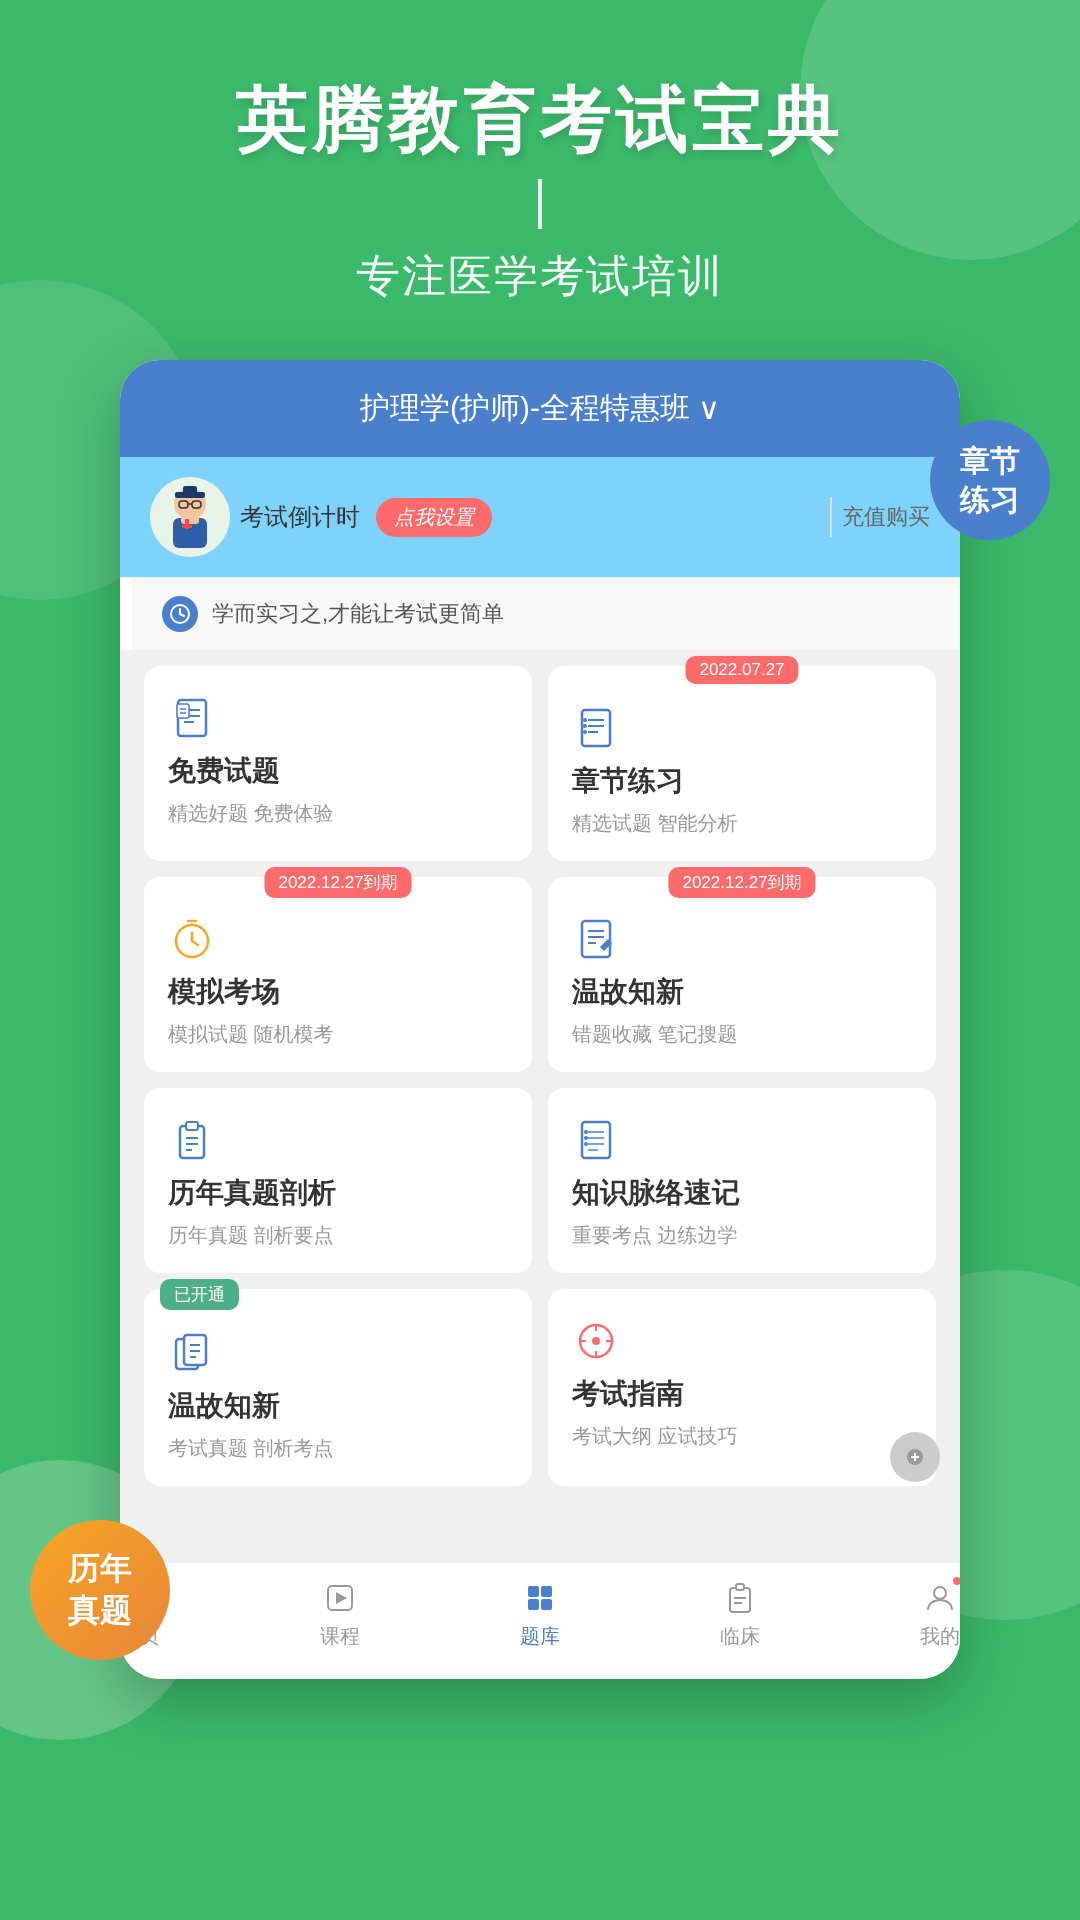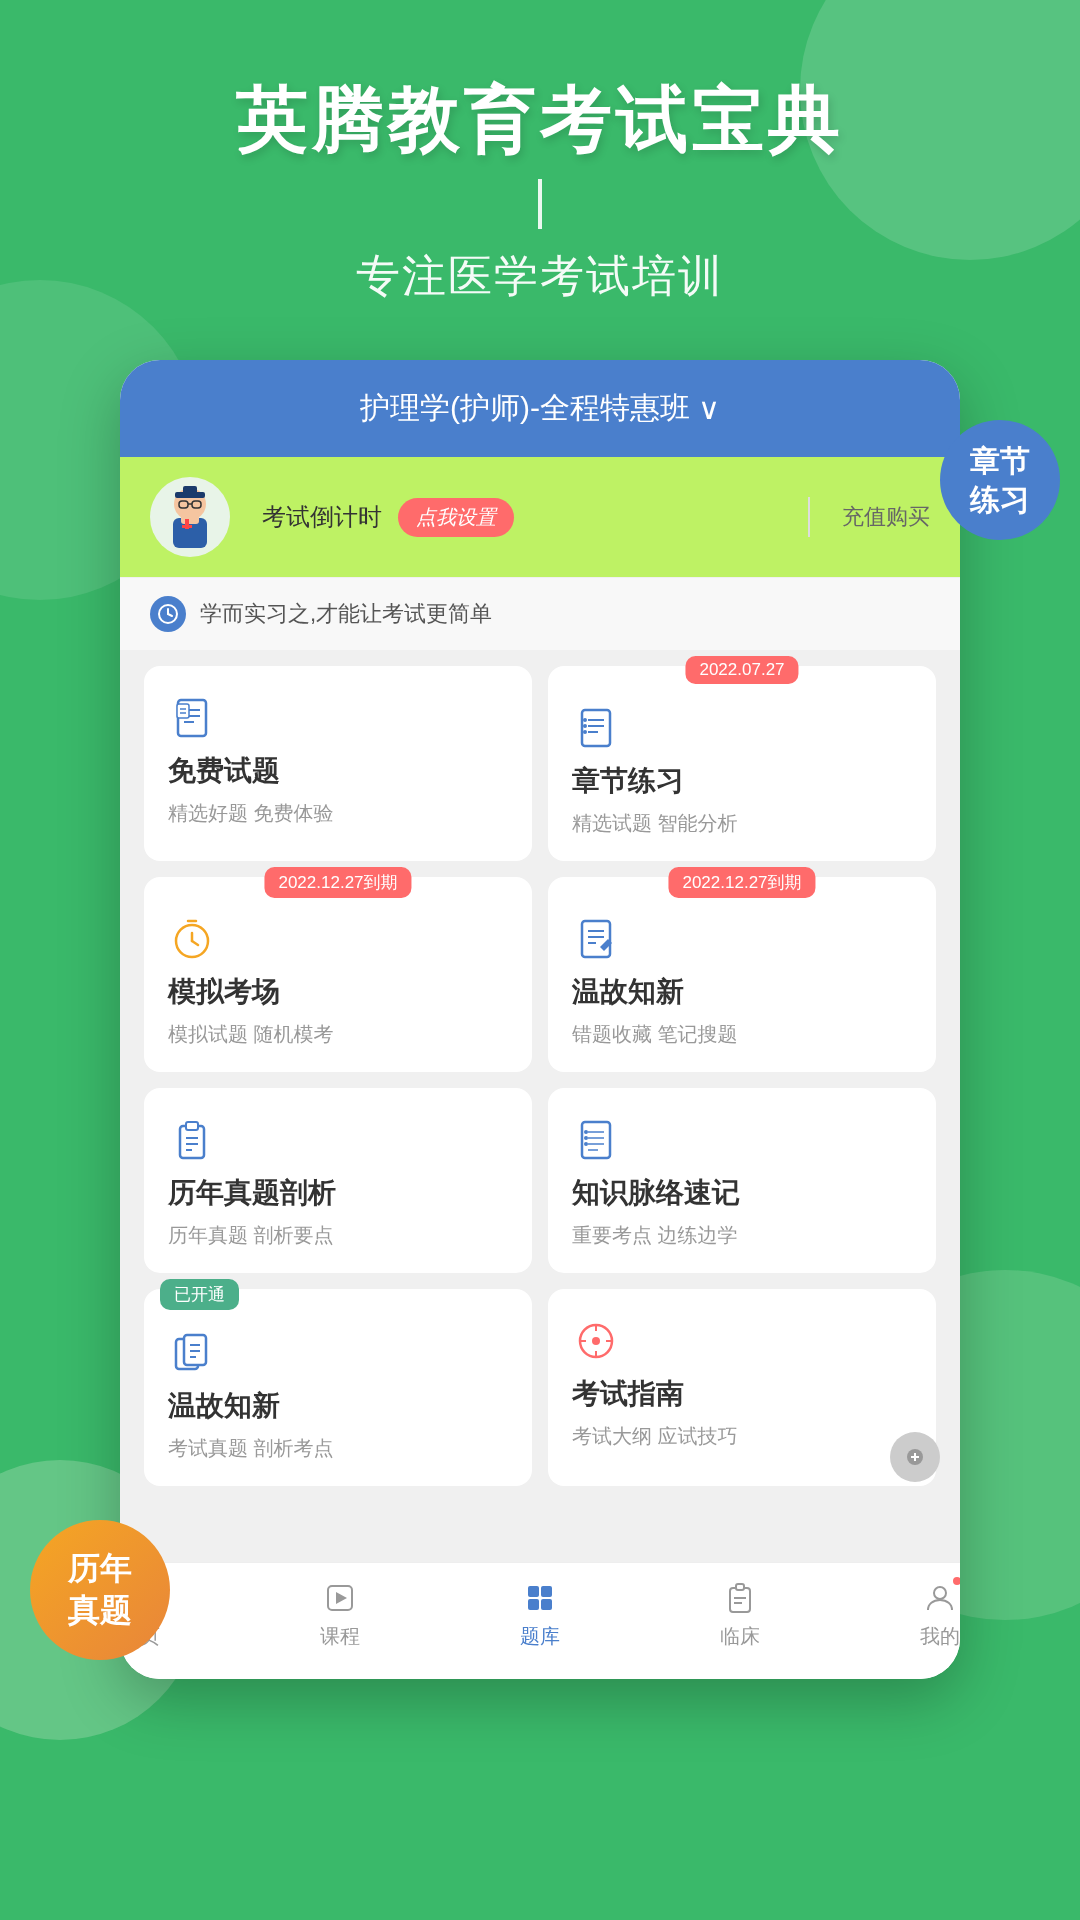--- a/index.html
+++ b/index.html
@@ -119,22 +119,22 @@
       align-items: center;
       justify-content: center;
       gap: 8px;
     }
 
     
     .user-bar {
       display: flex;
       align-items: center;
       padding: 20px 30px;
-      background: #bef264;
-      gap: 32px;
+      background: #7dd3fc;
+      gap: 10px;
       border-bottom: 1px solid #f0f0f0;
     }
 
     .avatar {
       width: 80px;
       height: 80px;
       flex-shrink: 0;
     }
 
     .avatar-img {
@@ -185,20 +185,21 @@
       cursor: pointer;
     }
 
     
     .motto-bar {
       display: flex;
       align-items: center;
       padding: 18px 30px;
       background: #f8f8f8;
       gap: 14px;
+      margin-left: 12px;
     }
 
     .clock-icon {
       width: 36px;
       height: 36px;
       border-radius: 50%;
       background: #4a7fcc;
       display: flex;
       align-items: center;
       justify-content: center;
@@ -308,21 +309,21 @@
     }
 
     .nav-label.active {
       color: #4a7fcc;
     }
 
     
     .badge-章节 {
       position: absolute;
       top: 420px;
-      right: 20px;
+      right: 30px;
       width: 120px;
       height: 120px;
       background: #4a7fcc;
       border-radius: 50%;
       display: flex;
       align-items: center;
       justify-content: center;
       color: white;
       font-size: 30px;
       font-weight: 700;

